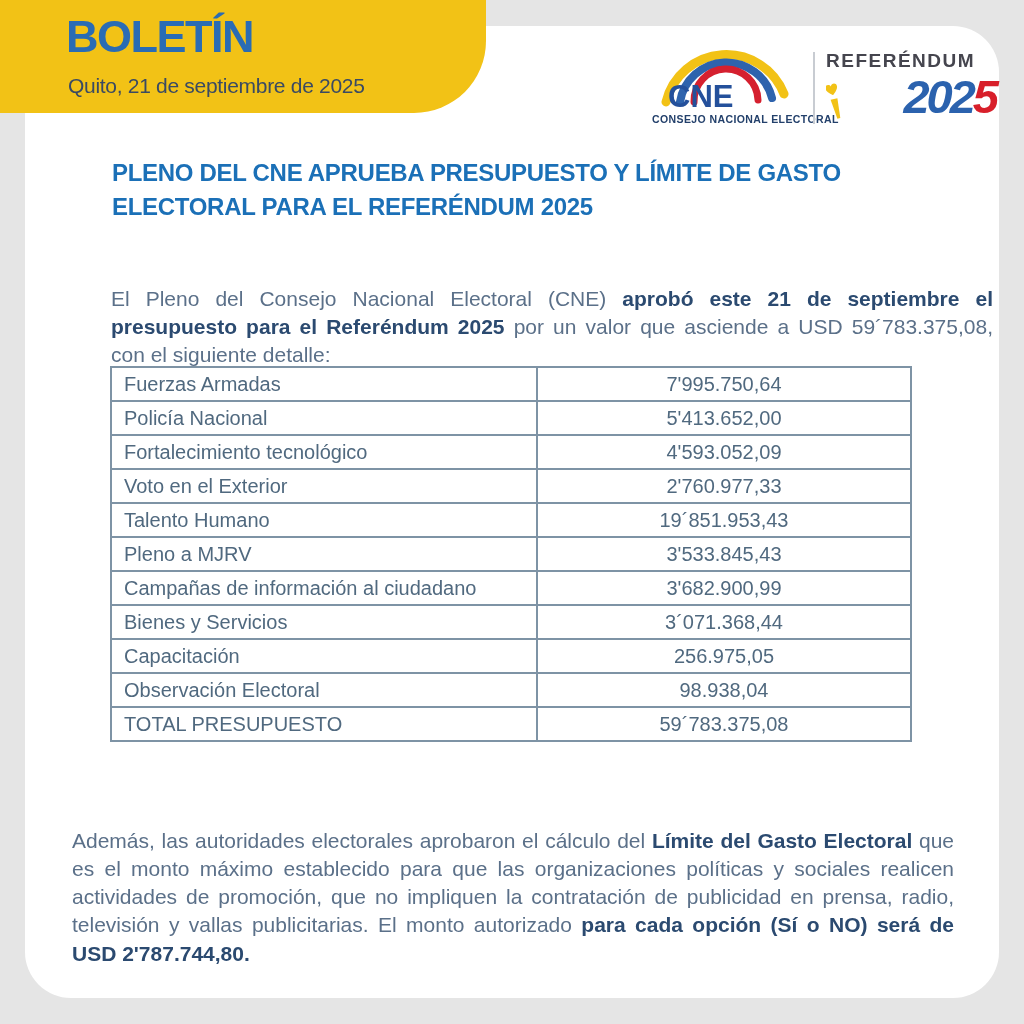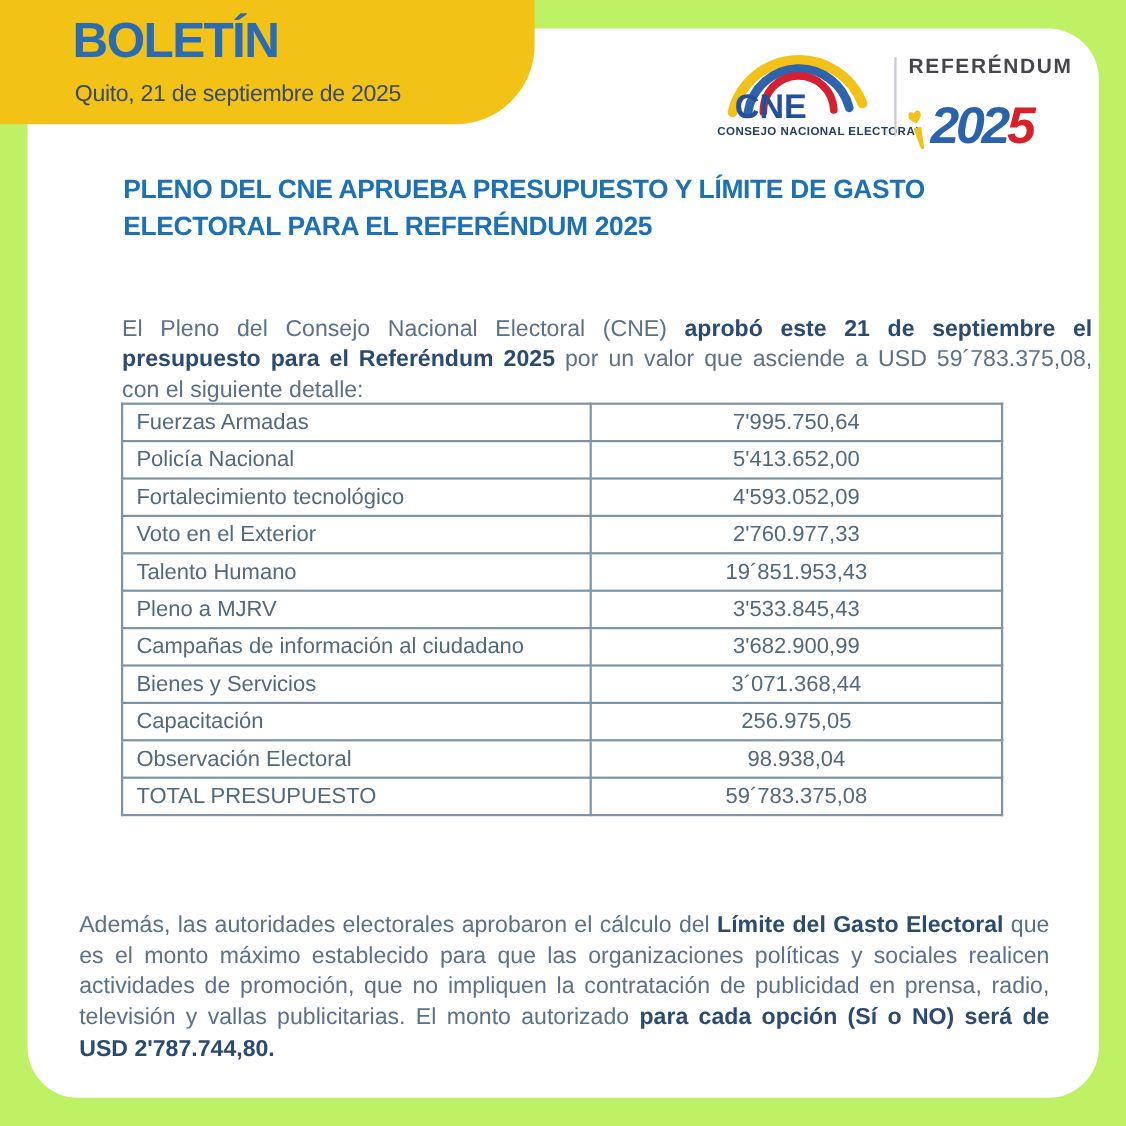--- a/index.html
+++ b/index.html
@@ -1,18 +1,18 @@
 <!DOCTYPE html>
 <html><head>
 <meta charset="utf-8">
 <style>
   html,body{margin:0;padding:0;background:#20456F;}
   .stage{
     position:relative;width:1024px;height:1024px;overflow:hidden;
-    background:#bef264;
+    background:#e5e5e5;
     font-family:"Liberation Sans", sans-serif;
   }
   .card{
     position:absolute;left:25px;top:26px;width:974px;height:972px;
     background:#ffffff;border-radius:46px;
   }
   
   .banner{
     position:absolute;left:0;top:0;width:486px;height:113px;
     background:#F2C216;border-radius:0 0 72px 0;
@@ -32,23 +32,23 @@
     font-size:10.5px;font-weight:bold;color:#23406B;
     letter-spacing:0.4px;margin-top:-1px;white-space:nowrap;
   }
   .logo-divider{position:absolute;left:813px;top:52px;width:2px;height:72px;background:#C8CCD2;}
   .ref-logo{position:absolute;left:826px;top:50px;width:170px;}
   .ref-label{
     font-size:19px;color:#45454E;letter-spacing:1.5px;
     font-weight:bold;white-space:nowrap;
   }
   .ref-year{
-    display:flex;align-items:flex-start;margin-top:20px;
+    display:flex;align-items:flex-start;margin-top:3px;
     font-size:47px;font-weight:bold;font-style:italic;
-    letter-spacing:-3px;line-height:0.95;
+    letter-spacing:-3px;line-height:0.95;justify-content:space-between;
   }
   .ref-mark{margin:4px 4px 0 0;}
   
   .headline{
     position:absolute;left:112px;top:156px;width:800px;
     text-align:left;font-size:24px;font-weight:bold;
     color:#1B70B7;line-height:1.4;letter-spacing:-0.3px;
   }
   
   .para{font-size:21px;line-height:1.34;color:#5B7089;text-align:justify;}

